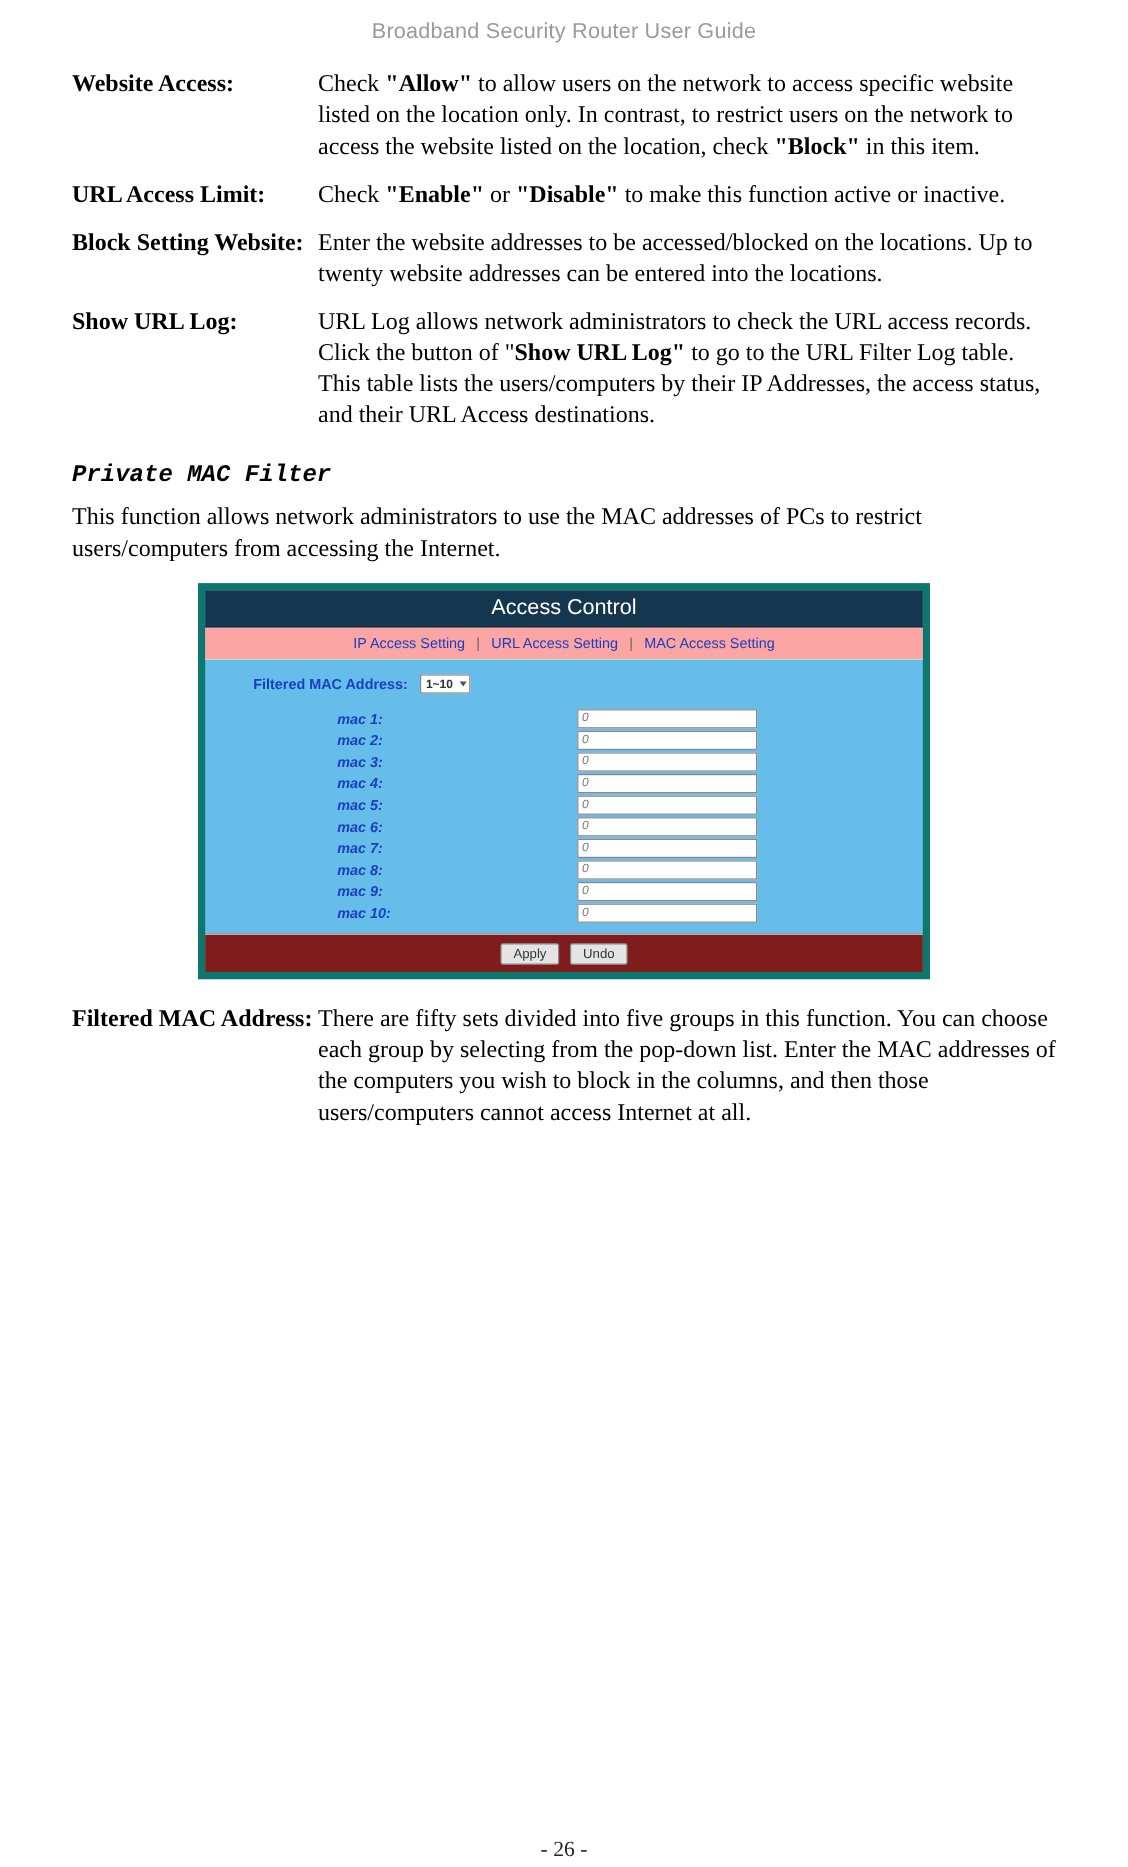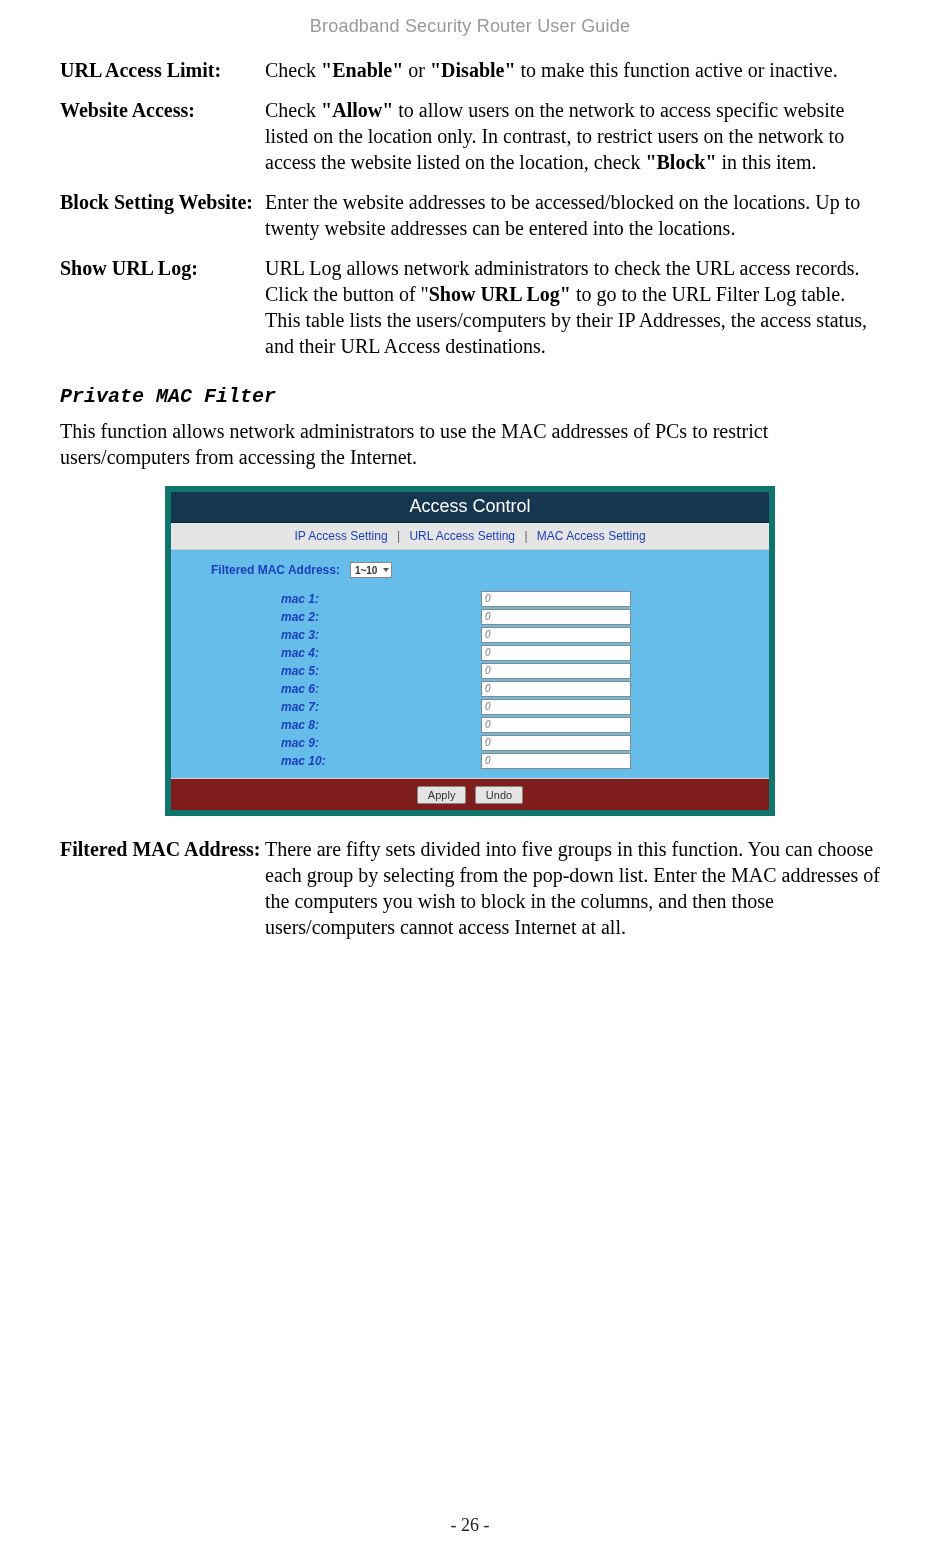--- a/index.html
+++ b/index.html
@@ -68,21 +68,21 @@
   }
   .fig-title {
     background: #15364f;
     color: #ffffff;
     text-align: center;
     font-size: 18px;
     padding: 4px 0 5px 0;
     border-bottom: 1px solid #0b2436;
   }
   .fig-tabs {
-    background: #e5e5e5;
+    background: #fca5a5;
     padding: 6px 0 6px 0;
     font-size: 12px;
     text-align: center;
     border-bottom: 1px solid #cfcfcf;
   }
   .fig-tabs .tab {
     color: #1a3fbe;
     margin: 0 4px;
   }
   .fig-tabs .sep {
@@ -159,45 +159,45 @@
     border: 1px solid #888;
     font-size: 11px;
     color: #333;
     padding: 2px 10px;
     margin: 0 2px;
     border-radius: 2px;
   }
 
   .page-number {
     position: absolute;
-    bottom: 20px;
+    bottom: 4px;
     left: 0;
     width: 100%;
     text-align: center;
     font-size: 18px;
     color: #222;
     font-family: "Times New Roman", serif;
   }
 </style>
 </head>
 <body>
 
 <div class="page">
   <div class="header-line">Broadband Security Router User Guide</div>
 
   <div class="content">
 
     <div id="defs1">
         <div class="def-row">
+          <div class="def-label">Website Access:</div>
+          <div class="def-body"><span>Check </span><span class="bold">"Allow"</span><span> to allow users on the network to access specific website listed on the location only. In contrast, to restrict users on the network to access the website listed on the location, check </span><span class="bold">"Block"</span><span> in this item.</span></div>
+        </div>
+        <div class="def-row">
           <div class="def-label">URL Access Limit:</div>
           <div class="def-body"><span>Check </span><span class="bold">"Enable"</span><span> or </span><span class="bold">"Disable"</span><span> to make this function active or inactive.</span></div>
-        </div>
-        <div class="def-row">
-          <div class="def-label">Website Access:</div>
-          <div class="def-body"><span>Check </span><span class="bold">"Allow"</span><span> to allow users on the network to access specific website listed on the location only. In contrast, to restrict users on the network to access the website listed on the location, check </span><span class="bold">"Block"</span><span> in this item.</span></div>
         </div>
         <div class="def-row">
           <div class="def-label">Block Setting Website:</div>
           <div class="def-body"><span>Enter the website addresses to be accessed/blocked on the locations. Up to twenty website addresses can be entered into the locations.</span></div>
         </div>
         <div class="def-row">
           <div class="def-label">Show URL Log:</div>
           <div class="def-body"><span>URL Log allows network administrators to check the URL access records. Click the button of "</span><span class="bold">Show URL Log"</span><span> to go to the URL Filter Log table. This table lists the users/computers by their IP Addresses, the access status, and their URL Access destinations.</span></div>
         </div>
       </div>

